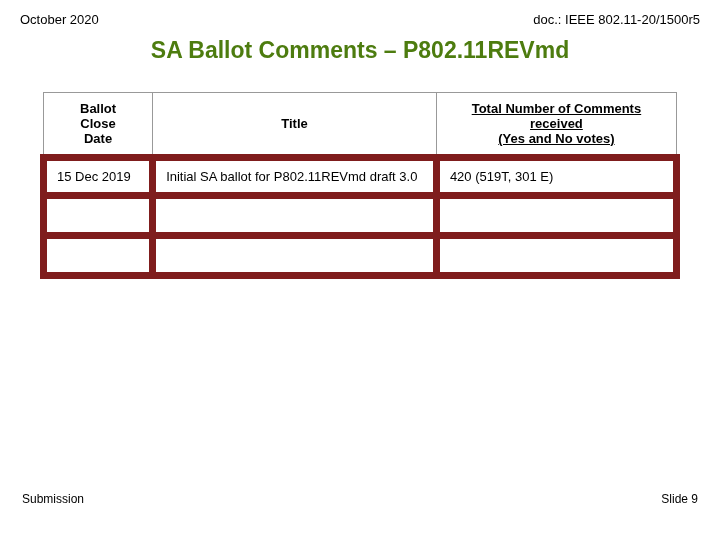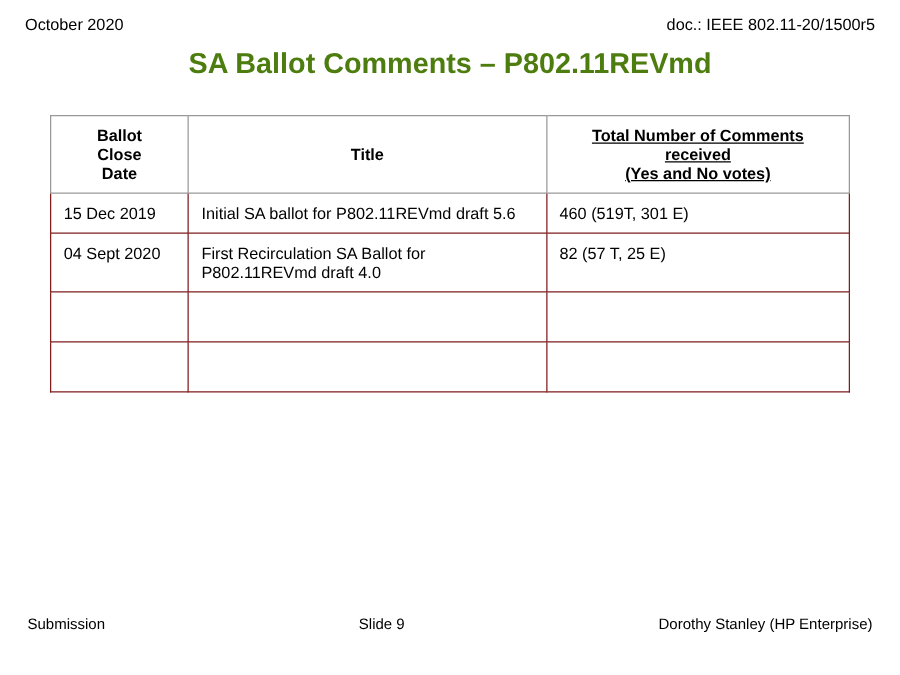--- a/index.html
+++ b/index.html
@@ -54,21 +54,21 @@
     thead tr th {
       border: 1px solid #999;
       padding: 8px 10px;
       text-align: center;
       font-weight: bold;
       font-size: 13px;
       background: #ffffff;
       vertical-align: middle;
     }
     tbody tr td {
-      border: 1px solid #7f1d1d;
+      border: 7px solid #7f1d1d;
       padding: 8px 10px;
       vertical-align: top;
       font-size: 13px;
       background: #ffffff;
     }
     tbody tr.empty-row td {
       height: 40px;
     }
     .col-date {
       width: 100px;
@@ -111,41 +111,35 @@
 Close
 Date</th>
           <th class="col-title">Title</th>
           <th class="col-total" style="white-space:pre-line">Total Number of Comments received
 (Yes and No votes)</th>
         </tr>
       </thead>
       <tbody id="table-body">
       <tr>
             <td>15 Dec 2019</td>
-            <td>Initial SA ballot for P802.11REVmd draft 5.6</td>
-            <td>460  (519T, 301 E)</td>
-          </tr>
-          <tr>
-            <td>04 Sept 2020</td>
-            <td>First Recirculation SA  Ballot for P802.11REVmd draft 4.0</td>
-            <td>82 (57 T, 25 E)</td>
+            <td>Initial SA ballot for P802.11REVmd draft 3.0</td>
+            <td>420  (519T, 301 E)</td>
           </tr>
           <tr class="empty-row">
             <td></td>
             <td></td>
             <td></td>
           </tr>
           <tr class="empty-row">
             <td></td>
             <td></td>
             <td></td>
           </tr>
         </tbody>
     </table>
   </div>
 
   <div class="footer-row">
     <span>Submission</span>
     <span>Slide 9</span>
-    <span>Dorothy Stanley (HP Enterprise)</span>
   </div>
 
 </div>
 
 </body></html>

